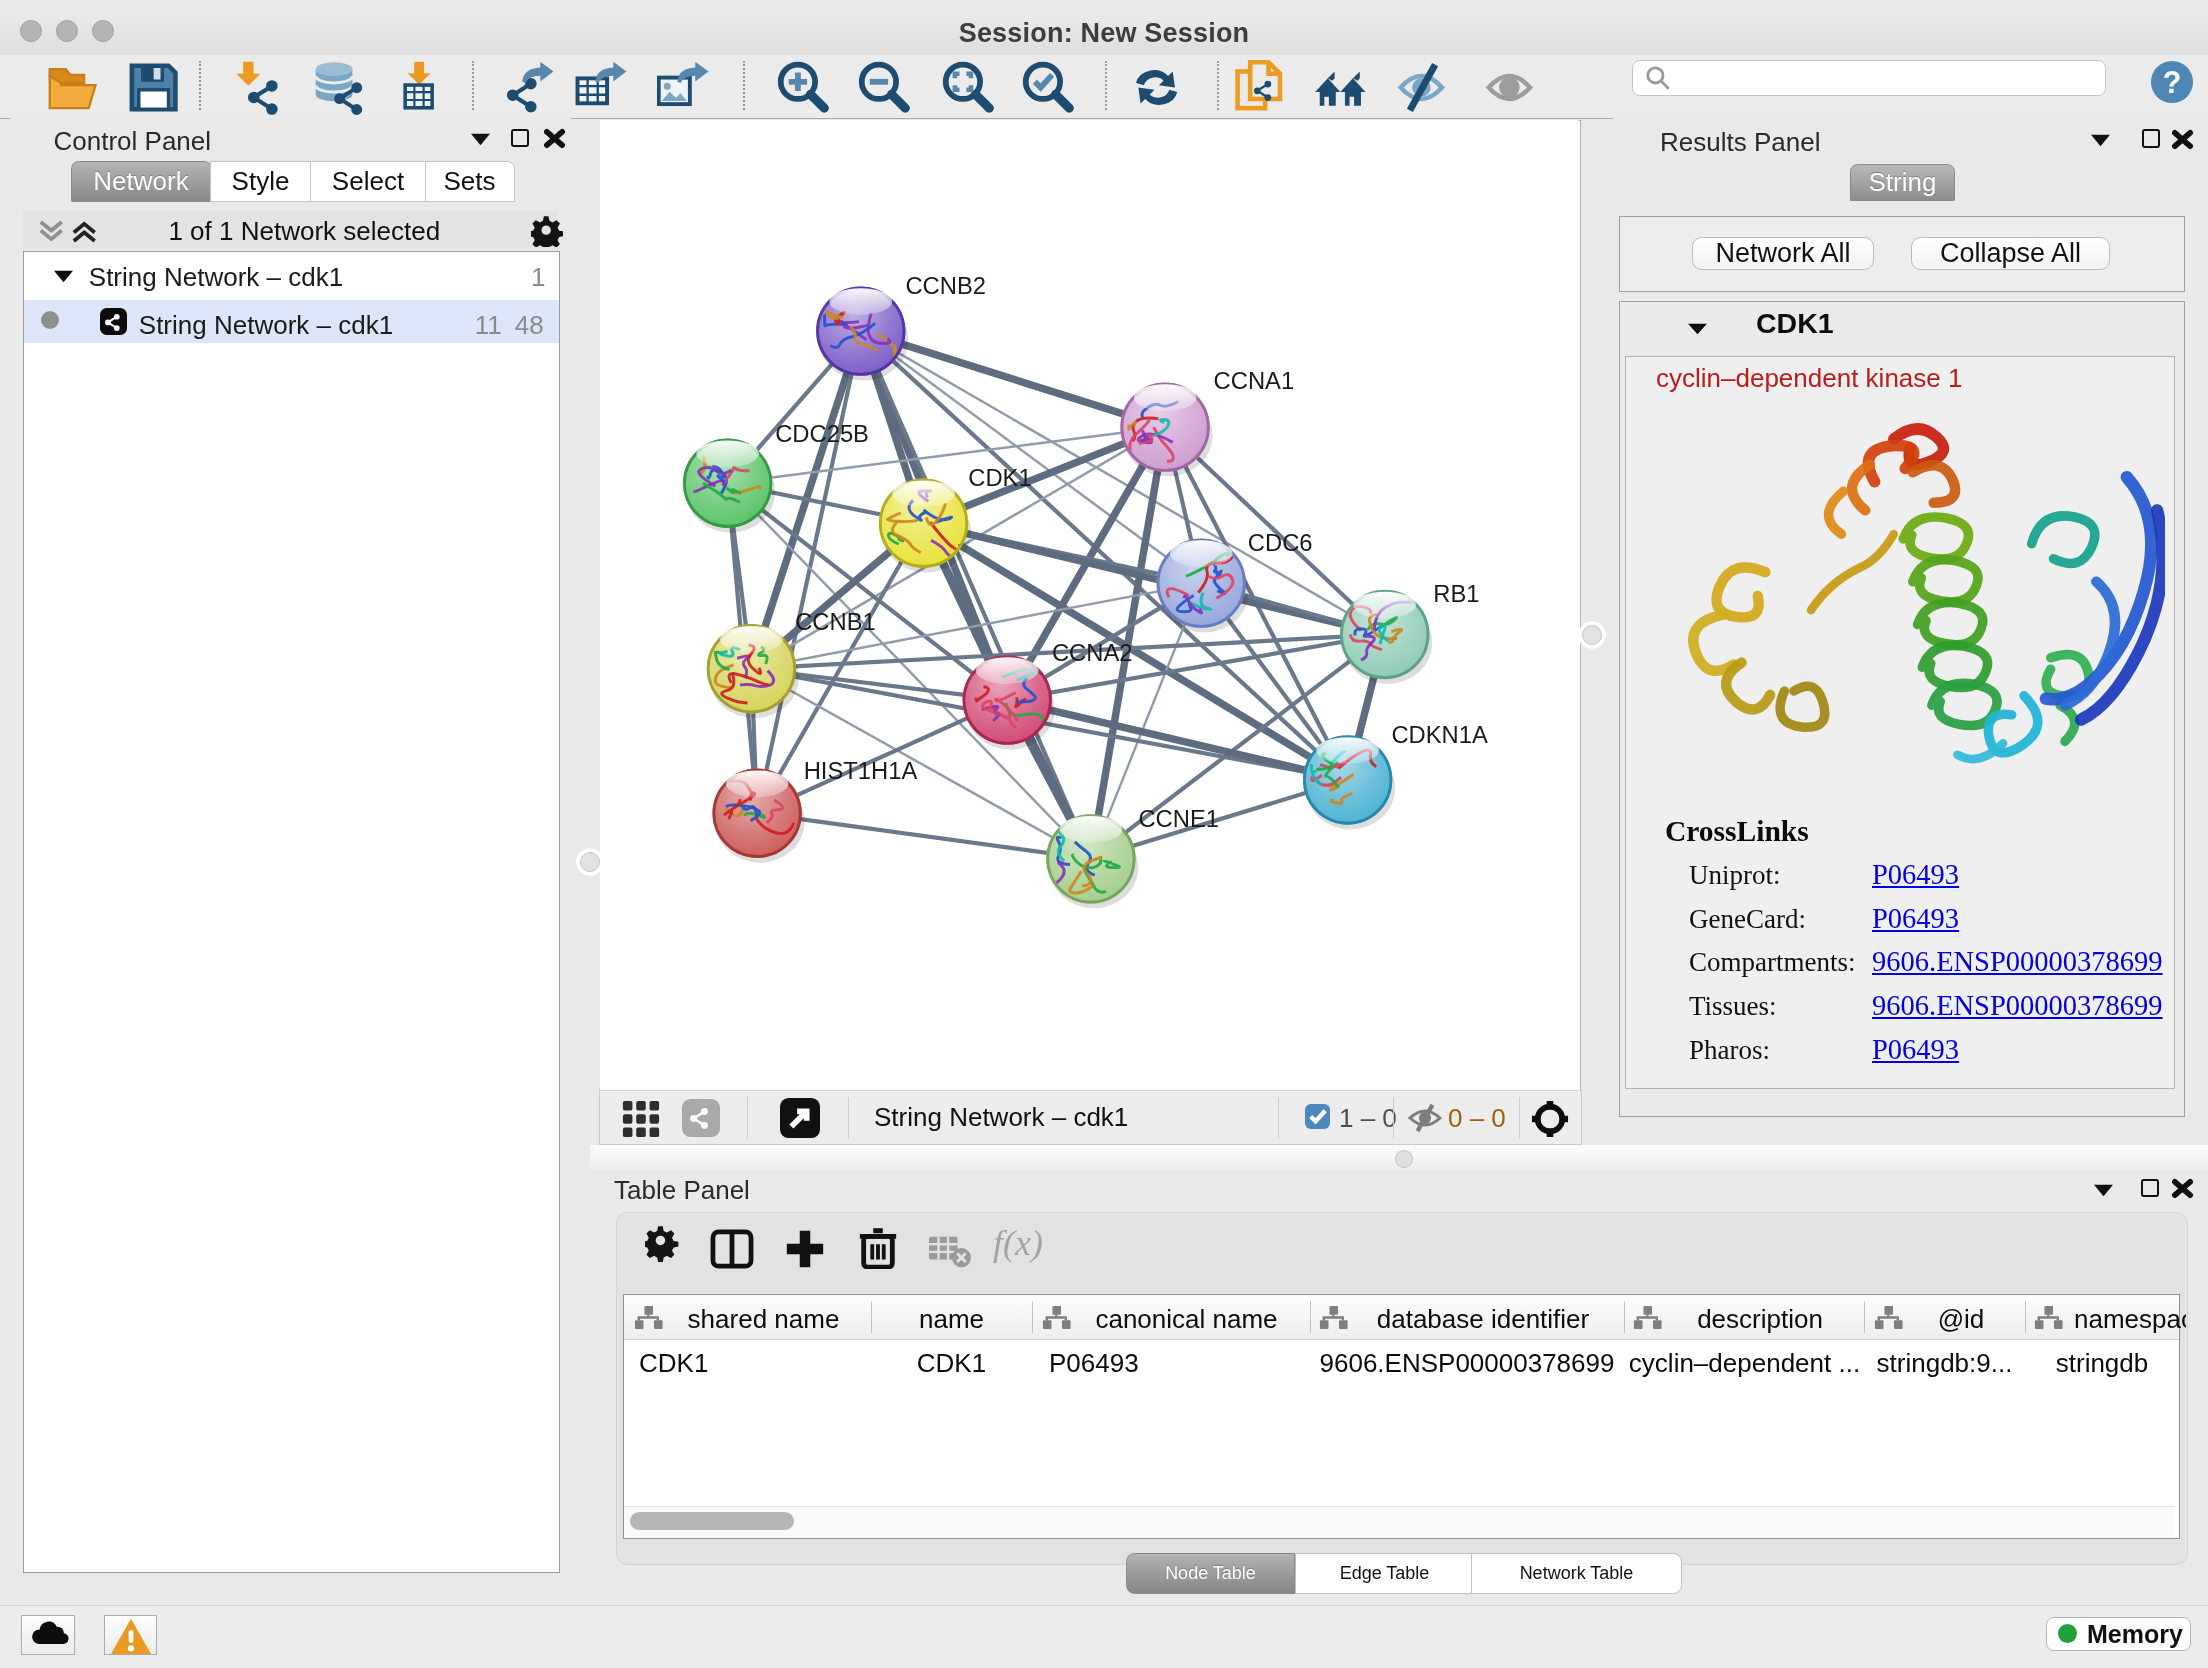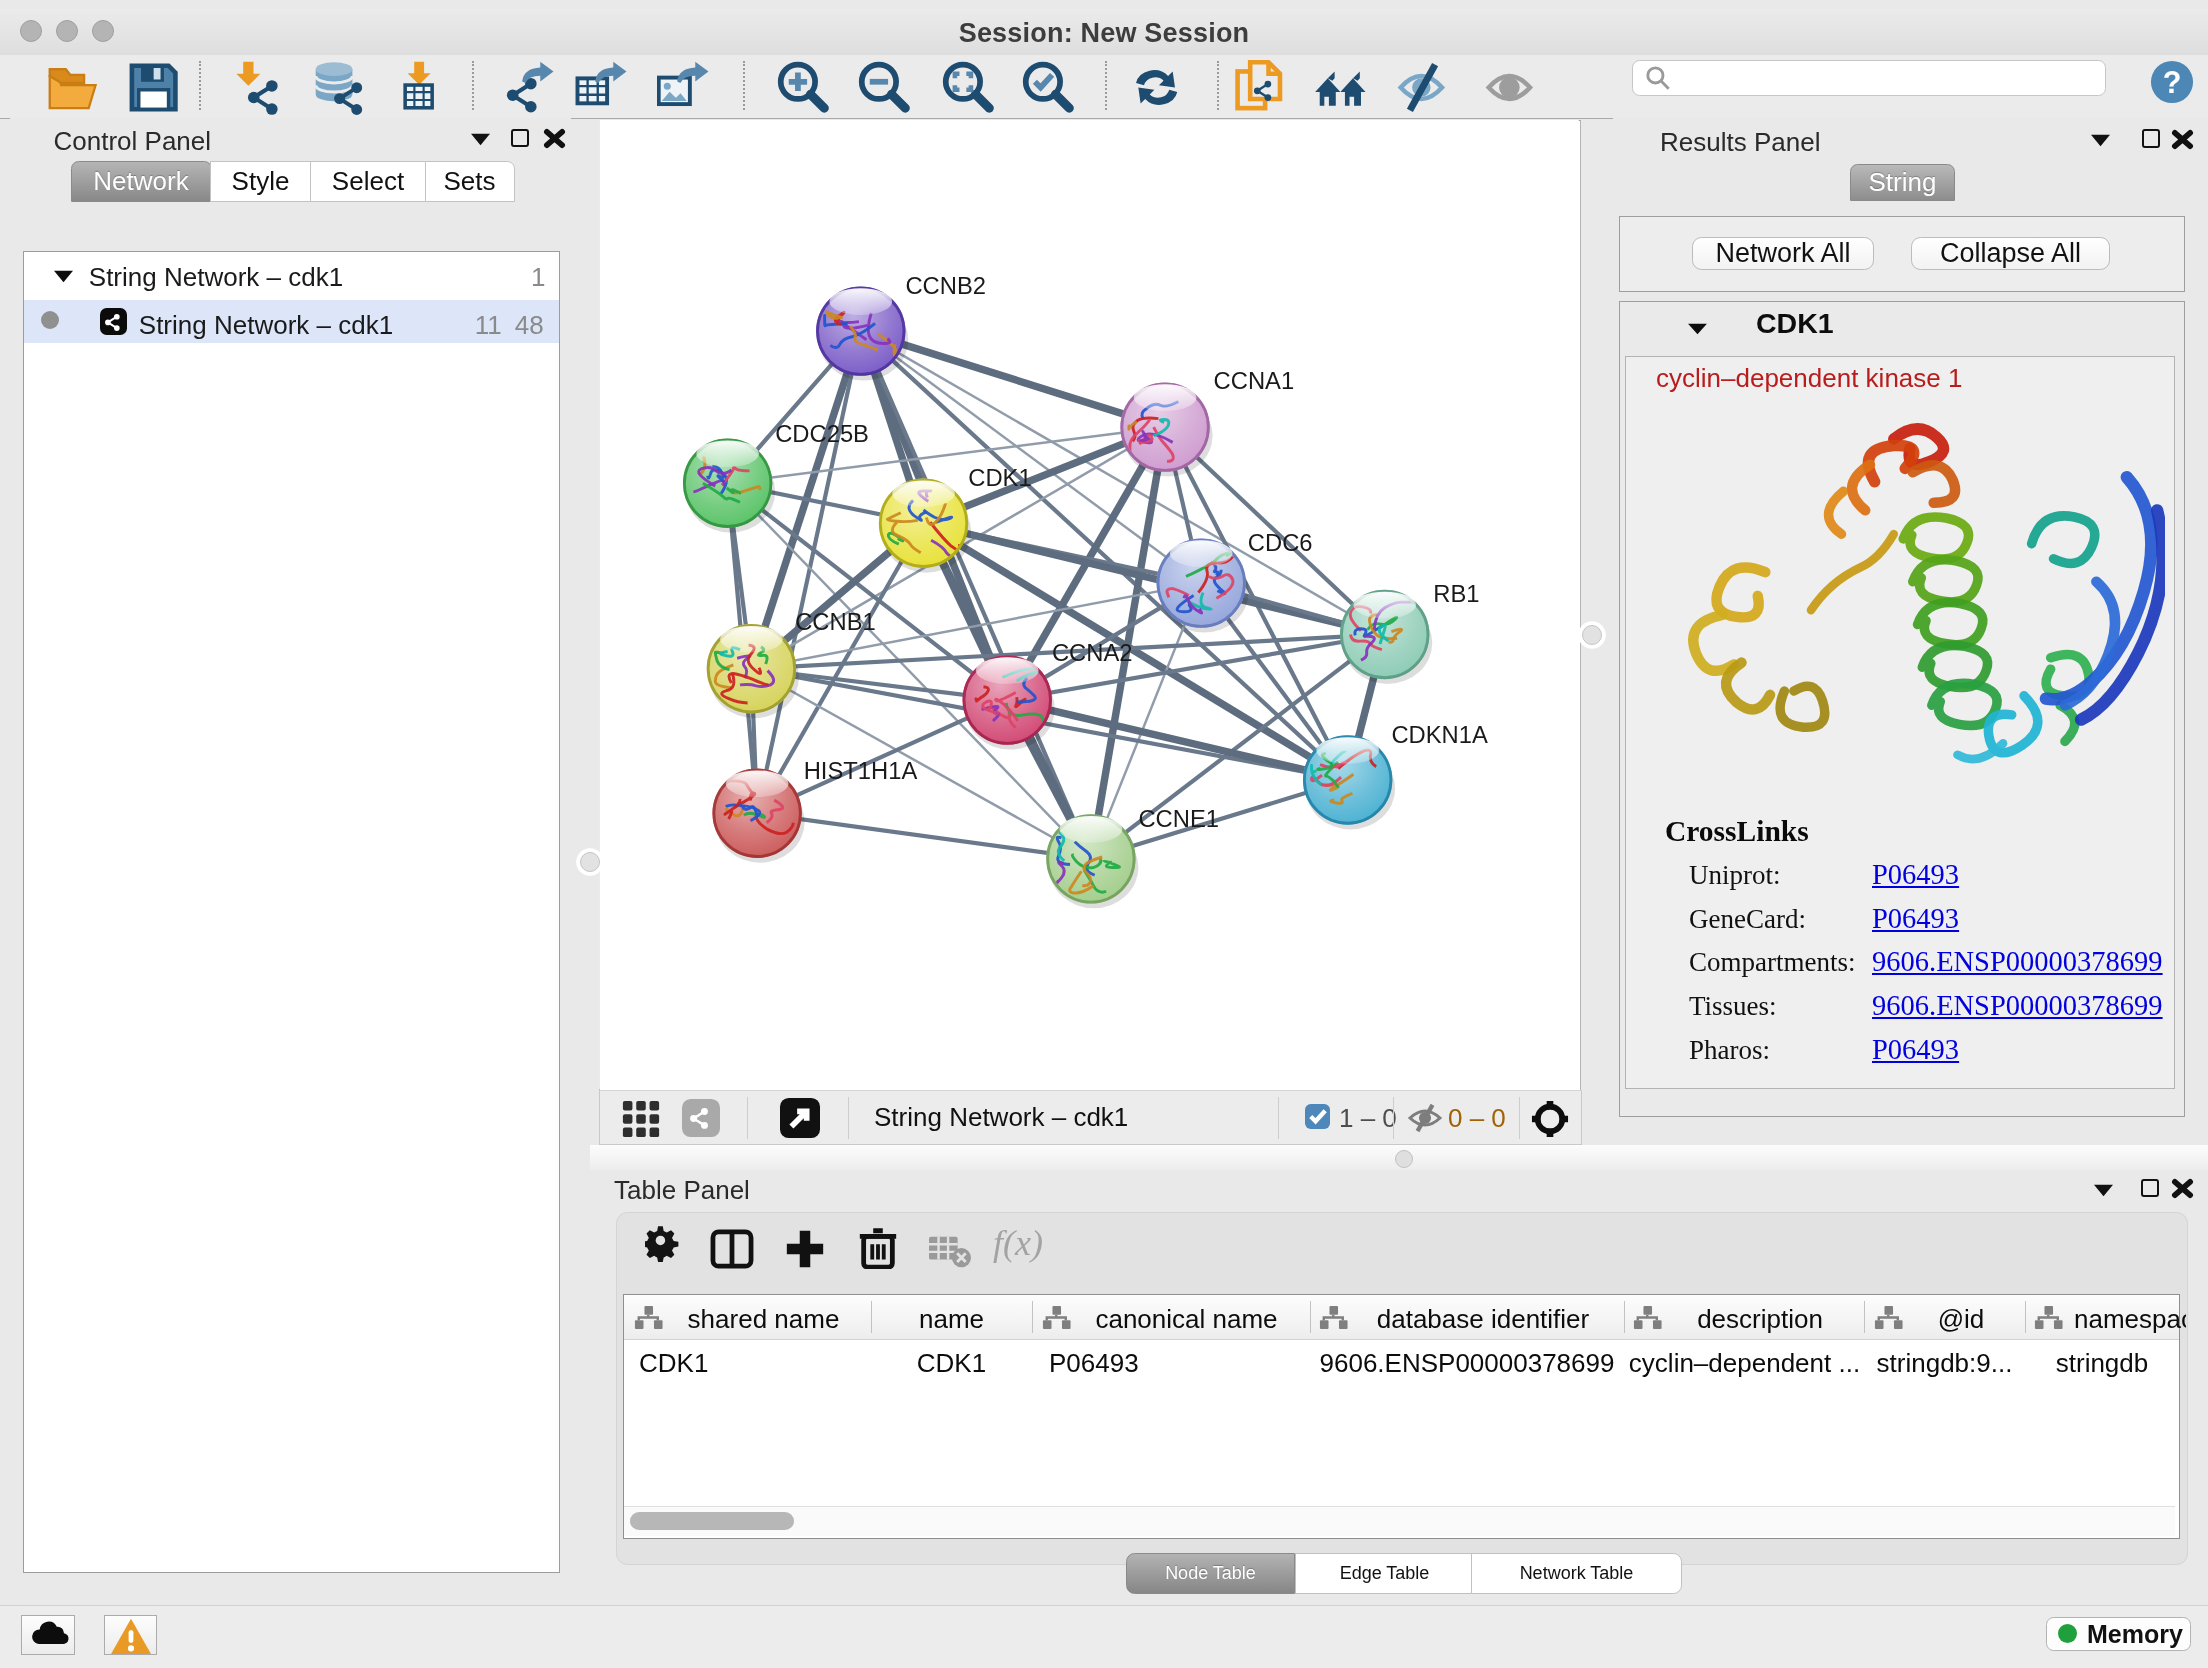--- a/index.html
+++ b/index.html
@@ -211,20 +211,35 @@
       <path d="M3 5 L23 5 L13 17 Z" fill="#111"></path>
     </svg>
     <div class="abs" style="left:501px;top:10.5px;width:14.3px;height:14.3px;border:2.9px solid #111;border-radius:2.9px;"></div>
     <svg class="abs" style="left:533px;top:9.5px;" width="23" height="21" viewBox="0 0 24 22">
       <path d="M4 4 L20 18 M20 4 L4 18" stroke="#111" stroke-width="6" stroke-linecap="round"></path>
     </svg>
     <div class="tab tabsel" style="left:61px;width:139px;top:43px;border-radius:7.6px 7.6px 0 0;">Network</div>
     <div class="tab" style="left:200px;width:100px;top:43px;">Style</div>
     <div class="tab" style="left:300px;width:115px;top:43px;">Select</div>
     <div class="tab" style="left:415px;width:88px;top:43px;border-radius:0 7.6px 0 0;">Sets</div>
+    <div class="netbar">
+      <svg class="abs" style="left:14.3px;top:7.6px;" width="28.5" height="25" viewBox="0 0 30 26">
+        <path d="M4 3 l11 9 11 -9 M4 12 l11 9 11 -9" stroke="#8f8f8f" stroke-width="4" fill="none"></path>
+      </svg>
+      <svg class="abs" style="left:47px;top:7.6px;" width="28.5" height="25" viewBox="0 0 30 26">
+        <path d="M4 23 l11 -9 11 9 M4 14 l11 -9 11 9" stroke="#222" stroke-width="4" fill="none"></path>
+      </svg>
+      <div class="abs" style="left:101px;top:4.8px;width:361px;text-align:center;color:#111;">1 of 1 Network selected</div>
+      <svg class="abs" style="left:508px;top:3.8px;" width="32" height="32" viewBox="0 0 34 34">
+        <g transform="scale(0.62)">
+          <path d="M22 2 h8 l1.5 8 a17 17 0 0 1 5 2.8 l7.4 -4 5.6 5.6 -4 7.4 a17 17 0 0 1 2.8 5 l8 1.5 v8 l-8 1.5 a17 17 0 0 1 -2.8 5 l4 7.4 -5.6 5.6 -7.4 -4 a17 17 0 0 1 -5 2.8 l-1.5 8 h-8 l-1.5 -8 a17 17 0 0 1 -5 -2.8 l-7.4 4 -5.6 -5.6 4 -7.4 a17 17 0 0 1 -2.8 -5 l-8 -1.5 v-8 l8 -1.5 a17 17 0 0 1 2.8 -5 l-4 -7.4 5.6 -5.6 7.4 4 a17 17 0 0 1 5 -2.8 Z" fill="#141414"></path>
+          <circle cx="26" cy="26" r="8" fill="#e3e3e3"></circle>
+        </g>
+      </svg>
+    </div>
     <div class="cplist">
       <div class="trow" style="top:2.9px;">
         <svg class="abs" style="left:27px;top:12.4px;" width="25" height="19" viewBox="0 0 26 20">
           <path d="M3 4 L23 4 L13 16 Z" fill="#0d0d0d"></path>
         </svg>
         <div class="abs" style="left:65px;top:6.7px;">String Network – cdk1</div>
         <div class="num" style="right:13.3px;top:6.7px;">1</div>
       </div>
       <div class="trow" style="top:48px;background:#dce6f8;">
         <div class="abs" style="left:17px;top:11.4px;width:18px;height:18px;border-radius:50%;background:#909090;"></div>

